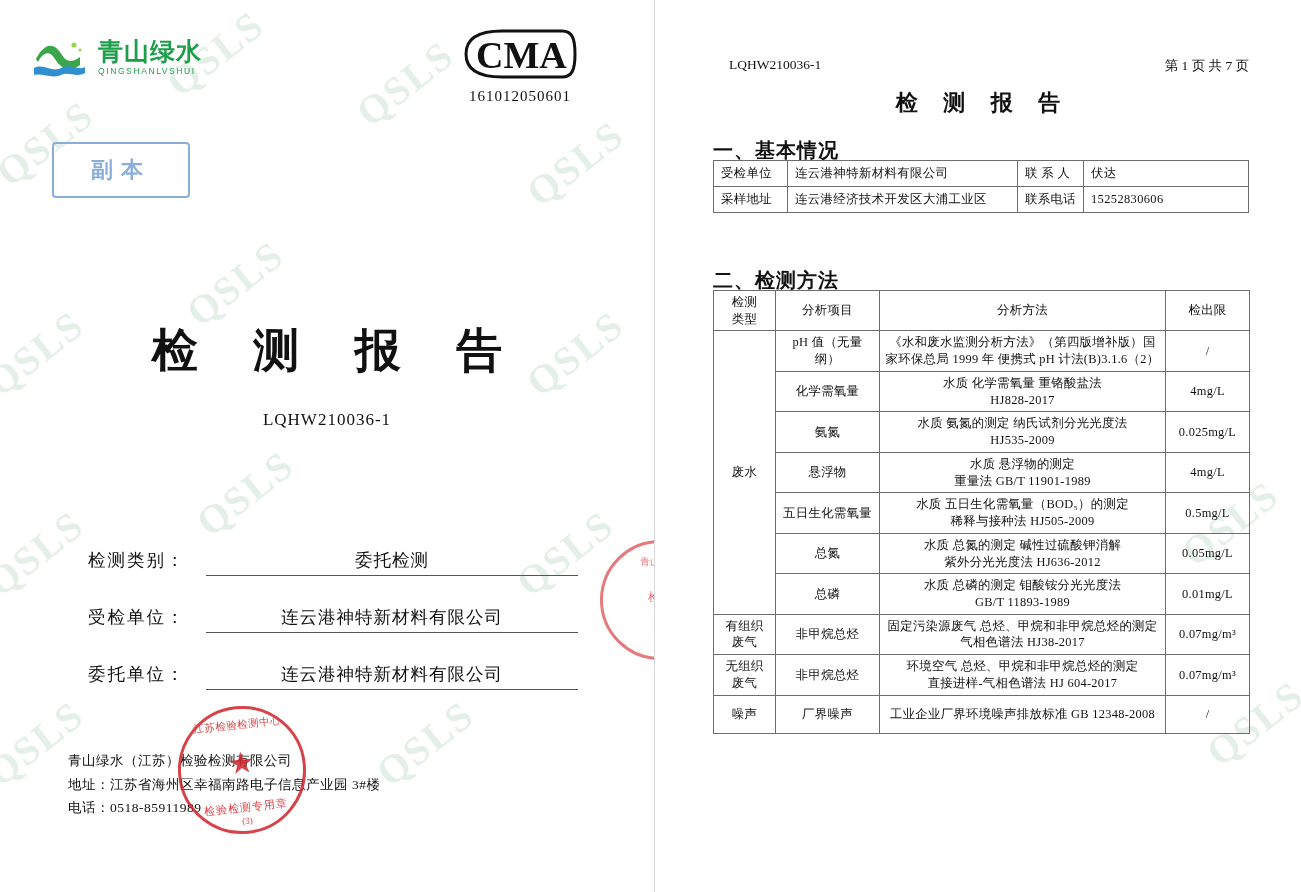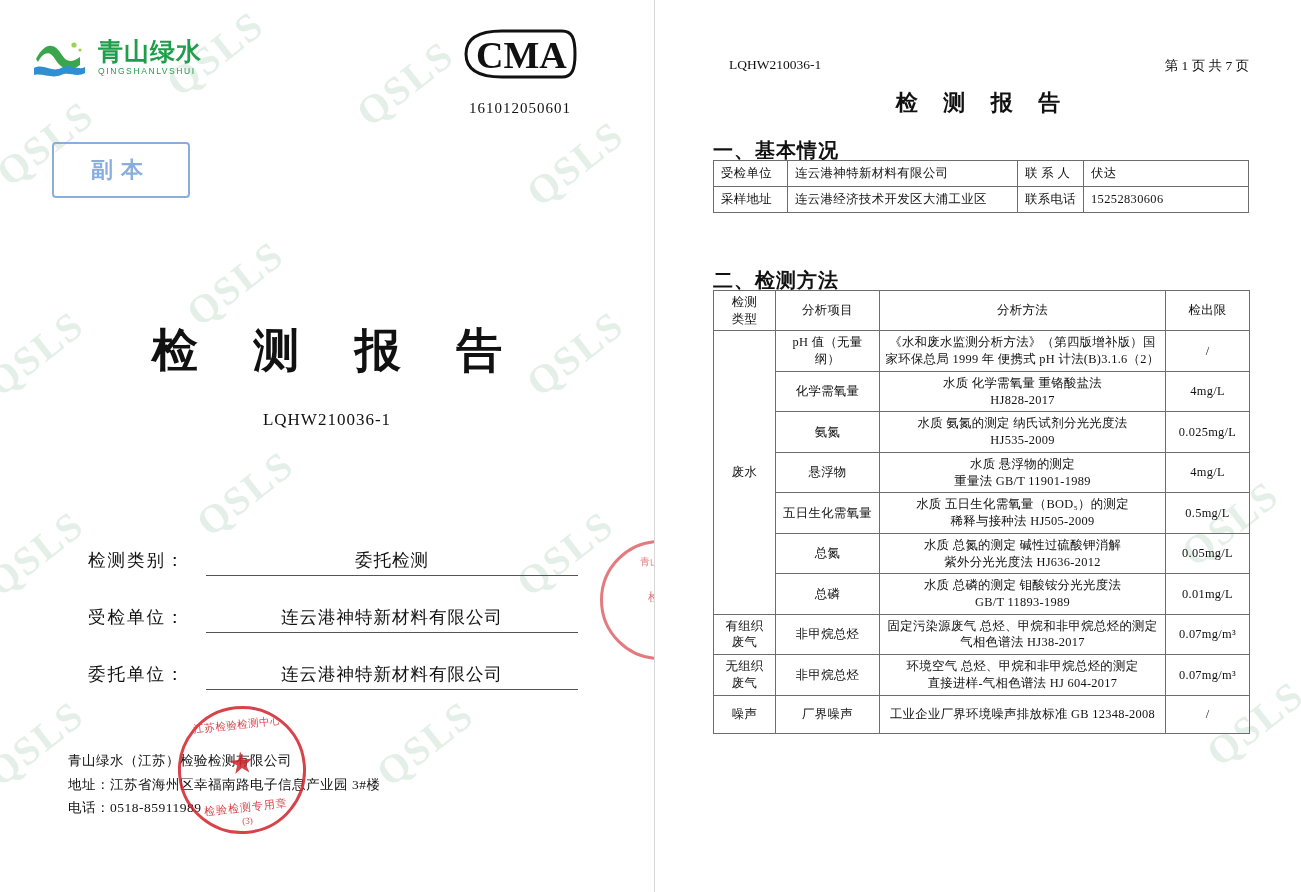--- a/index.html
+++ b/index.html
@@ -52,21 +52,21 @@
     line-height: 1.05;
   }
   .logo-text-en {
     font-family: "Liberation Sans", sans-serif;
     font-size: 8.5px; color: #1e9e4a; letter-spacing: 1.6px; margin-top: 2px;
   }
 
   .cma-block { position: absolute; left: 462px; top: 28px; text-align: center; }
   .cma-num {
     font-family: "Liberation Serif", serif;
-    font-size: 15px; letter-spacing: 1px; margin-top: 16px; color:#111;
+    font-size: 15px; letter-spacing: 1px; margin-top: 4px; color:#111;
   }
 
   .fuben {
     position: absolute; left: 52px; top: 142px;
     width: 138px; height: 56px;
     border: 2.5px solid #7ea6d8;
     border-radius: 4px;
     display: flex; align-items: center; justify-content: center;
     color: #7ea6d8;
     font-size: 22px; font-weight: 700; letter-spacing: 8px;

